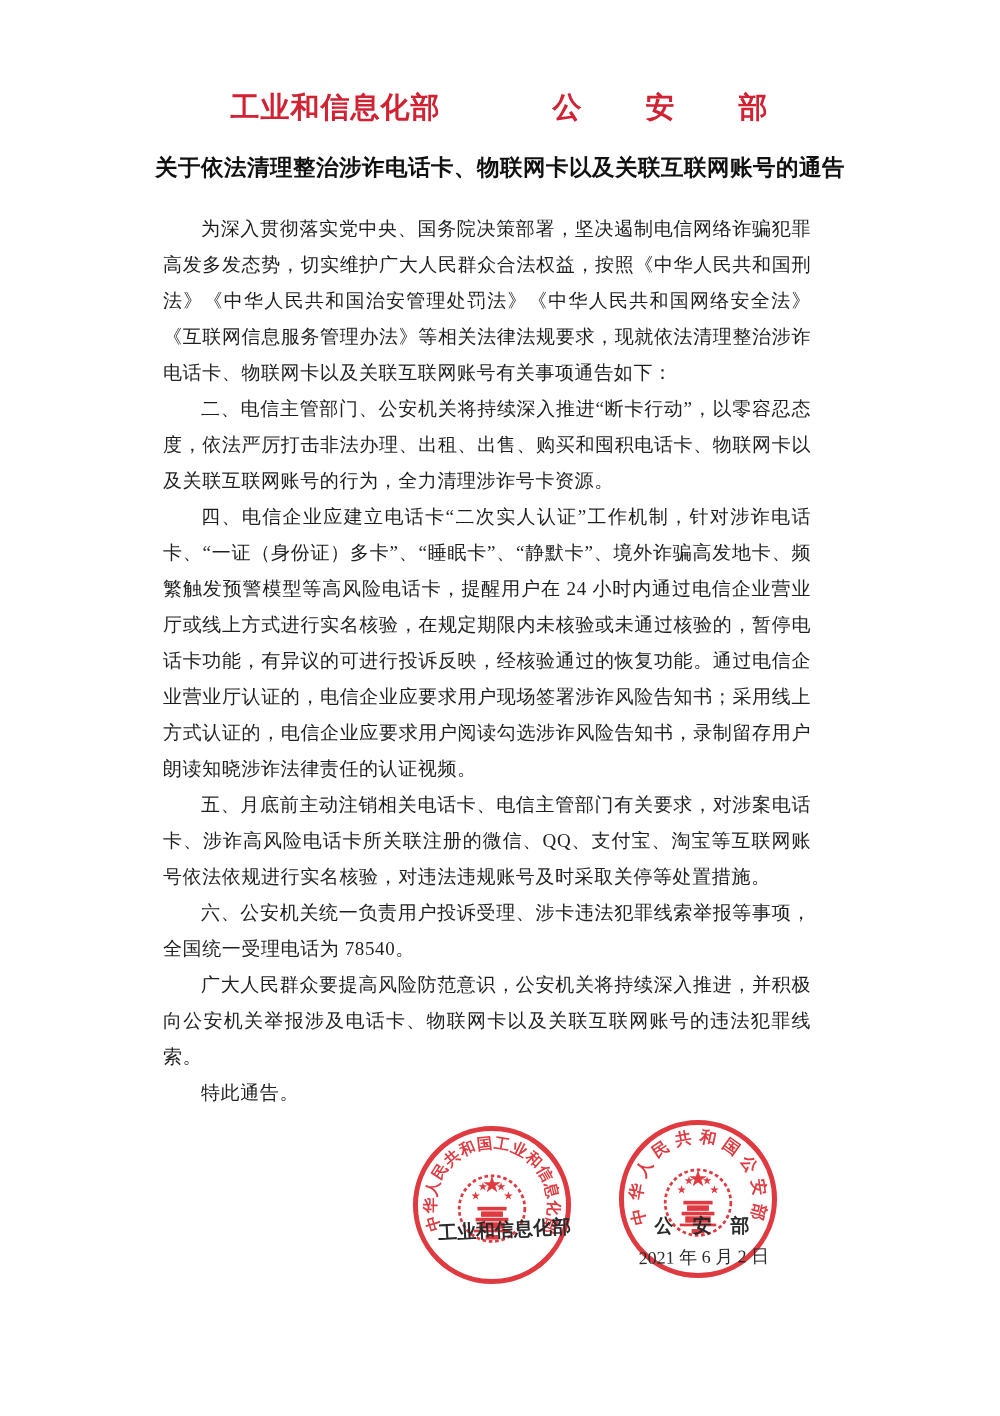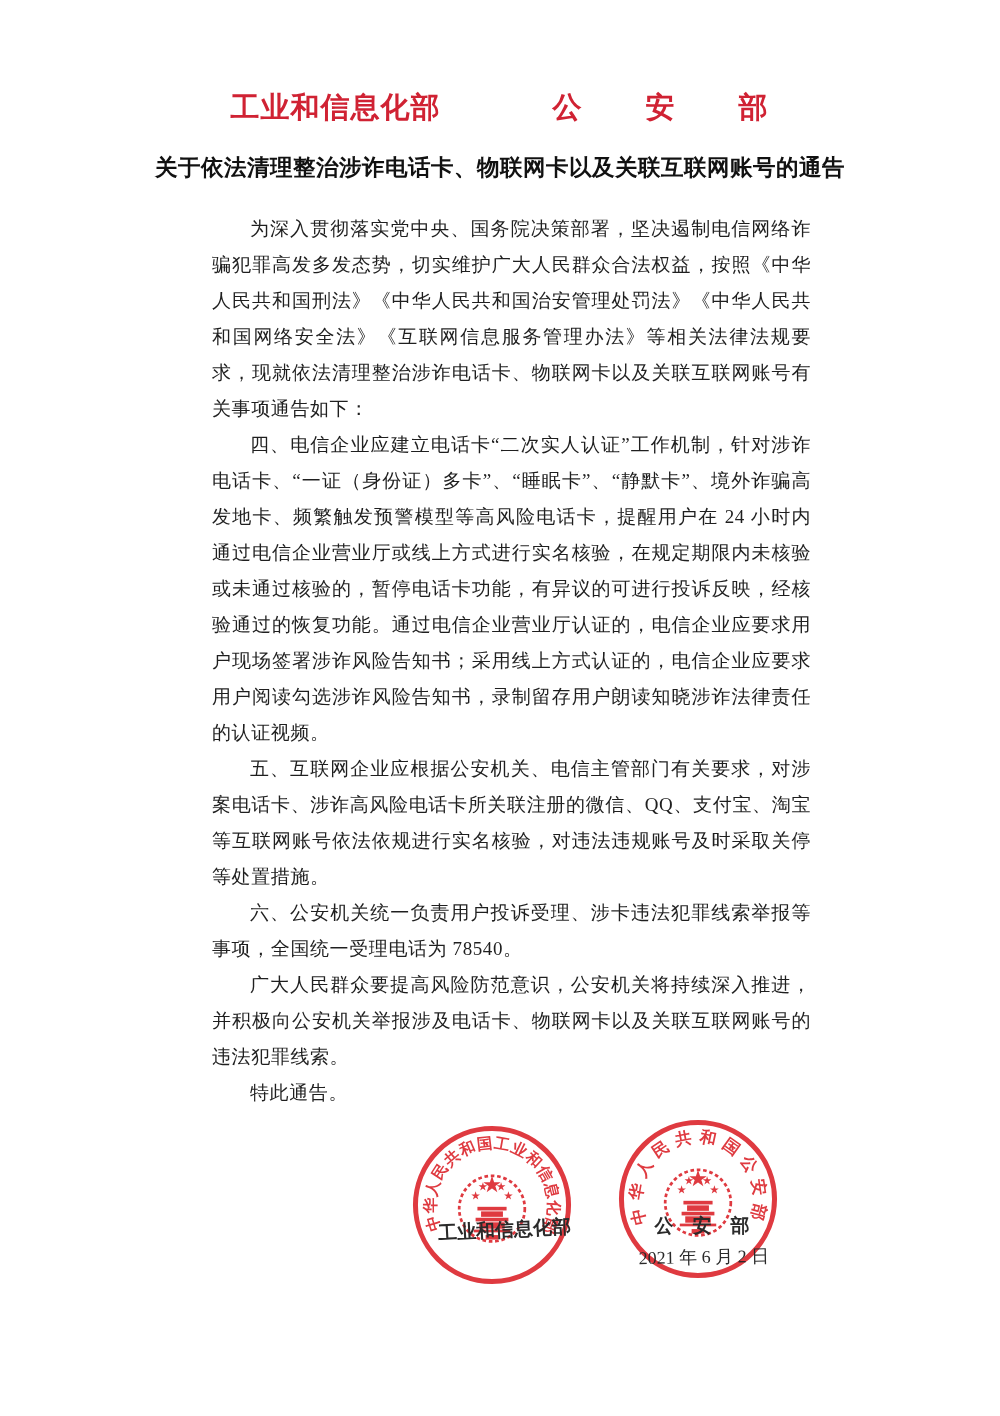--- a/index.html
+++ b/index.html
@@ -18,21 +18,21 @@
     font-weight:bold;font-size:29px;color:#d02233;
   }
   .org-left{letter-spacing:1px;}
   .org-right{letter-spacing:2px;}
   .doc-title{
     margin-top:24px;
     font-weight:bold;font-size:22.5px;color:#111111;
     letter-spacing:0.5px;
   }
   .body-text{
-    margin:28px 97px 0 120px;
+    margin:28px 97px 0 71px;
   }
   .body-text p.para{
     margin:0;
     font-size:19px;
     line-height:36px;
     text-indent:2em;
     text-align:justify;
     text-align-last:left;
     letter-spacing:0.6px;
   }
@@ -70,22 +70,23 @@
   <div class="header">
     <div class="org-line">
       <span class="org-left">工业和信息化部</span>
       <span class="org-right">公　　安　　部</span>
     </div>
     <div class="doc-title">关于依法清理整治涉诈电话卡、物联网卡以及关联互联网账号的通告</div>
   </div>
 
   <div class="body-text">
       <p class="para">为深入贯彻落实党中央、国务院决策部署，坚决遏制电信网络诈骗犯罪高发多发态势，切实维护广大人民群众合法权益，按照《中华人民共和国刑法》《中华人民共和国治安管理处罚法》《中华人民共和国网络安全法》《互联网信息服务管理办法》等相关法律法规要求，现就依法清理整治涉诈电话卡、物联网卡以及关联互联网账号有关事项通告如下：</p>
+      <p class="para">二、电信主管部门、公安机关将持续深入推进“断卡行动”，以零容忍态度，依法严厉打击非法办理、出租、出售、购买和囤积电话卡、物联网卡以及关联互联网账号的行为，全力清理涉诈号卡资源。</p>
       <p class="para">四、电信企业应建立电话卡“二次实人认证”工作机制，针对涉诈电话卡、“一证（身份证）多卡”、“睡眠卡”、“静默卡”、境外诈骗高发地卡、频繁触发预警模型等高风险电话卡，提醒用户在 24 小时内通过电信企业营业厅或线上方式进行实名核验，在规定期限内未核验或未通过核验的，暂停电话卡功能，有异议的可进行投诉反映，经核验通过的恢复功能。通过电信企业营业厅认证的，电信企业应要求用户现场签署涉诈风险告知书；采用线上方式认证的，电信企业应要求用户阅读勾选涉诈风险告知书，录制留存用户朗读知晓涉诈法律责任的认证视频。</p>
-      <p class="para">五、互联网企业应根据公安机关、电信主管部门有关要求，对涉案电话卡、涉诈高风险电话卡所关联注册的微信、QQ、支付宝、淘宝等互联网账号依法依规进行实名核验，对违法违规账号及时采取关停等处置措施。</p>
+      <p class="para">五、月底前主动注销相关电话卡、电信主管部门有关要求，对涉案电话卡、涉诈高风险电话卡所关联注册的微信、QQ、支付宝、淘宝等互联网账号依法依规进行实名核验，对违法违规账号及时采取关停等处置措施。</p>
       <p class="para">六、公安机关统一负责用户投诉受理、涉卡违法犯罪线索举报等事项，全国统一受理电话为 78540。</p>
       <p class="para">广大人民群众要提高风险防范意识，公安机关将持续深入推进，并积极向公安机关举报涉及电话卡、物联网卡以及关联互联网账号的违法犯罪线索。</p>
       <p class="para">特此通告。</p>
     </div>
 
   <div class="seal-area">
 
     <div class="seal seal-1">
       <svg viewBox="0 0 180 180" width="164" height="164">
         <circle cx="90" cy="90" r="84" fill="none" stroke="#df3a40" stroke-width="5.5"></circle>

